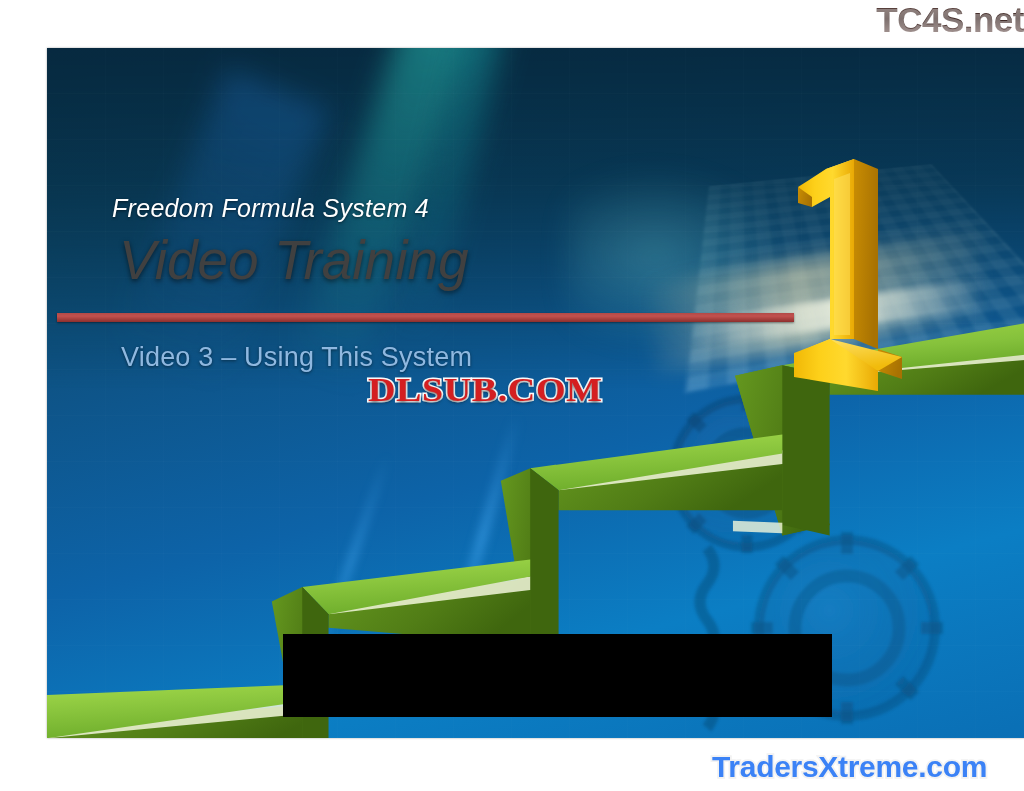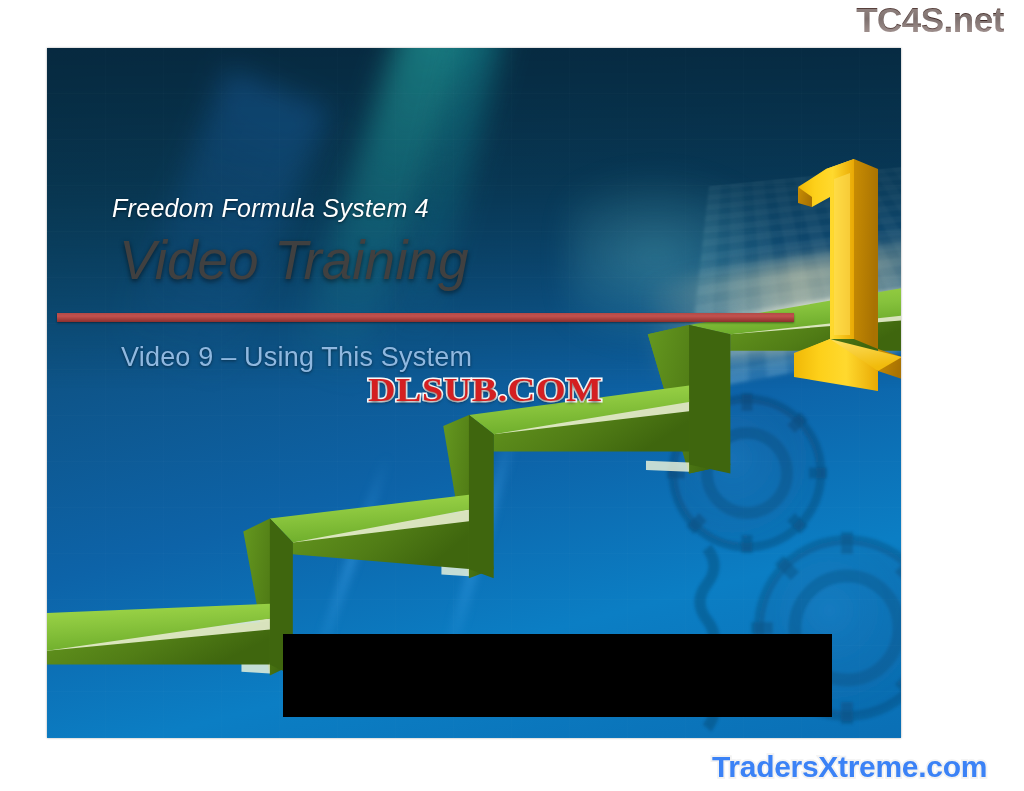--- a/index.html
+++ b/index.html
@@ -20,40 +20,41 @@
     position: absolute;
     top: 0px;
     left: 836px;
     width: 188px;
     height: 42px;
     font-family: "Liberation Sans", sans-serif;
     font-weight: bold;
     font-size: 35px;
     letter-spacing: -0.5px;
     line-height: 40px;
-    text-align: center;
+    text-align: right;
     color: #4a3330;
     background: linear-gradient(180deg, #6d5550 0%, #3a2522 45%, #8d7470 100%);
     -webkit-background-clip: text;
     background-clip: text;
     -webkit-text-fill-color: transparent;
     text-shadow: 0 1px 0 rgba(255,255,255,0.35);
     white-space: nowrap;
     user-select: none;
   }
 
   
   #slide {
     position: absolute;
     left: 47px;
     top: 48px;
-    width: 854px;
+    width: 931px;
     height: 690px;
     overflow: hidden;
     box-shadow: 0 0 2px rgba(0,0,0,0.35);
+    padding-left: 47px;
   }
 
   
   .bg-base {
     position: absolute;
     inset: 0;
     background:
       linear-gradient(165deg,
         #0d3a52 0%,
         #0d4a6d 18%,
@@ -415,21 +416,21 @@
 
     <polygon points="42,36 58,30 58,192 42,192" fill="#ffe05c" opacity="0.55"></polygon>
   </svg>
 
   <div id="eyebrow">Freedom Formula System 4</div>
 
   <div id="title">Video Training</div>
 
   <div id="title-rule"></div>
 
-  <div id="subtitle">Video 9 – Using This System</div>
+  <div id="subtitle">Video 3 – Using This System</div>
 
   <div id="dlsub-watermark">DLSUB.COM</div>
 
   <div id="redaction-bar"></div>
 
 </div>
 
 <div id="traders-watermark">TradersXtreme.com</div>
 
 </body></html>

